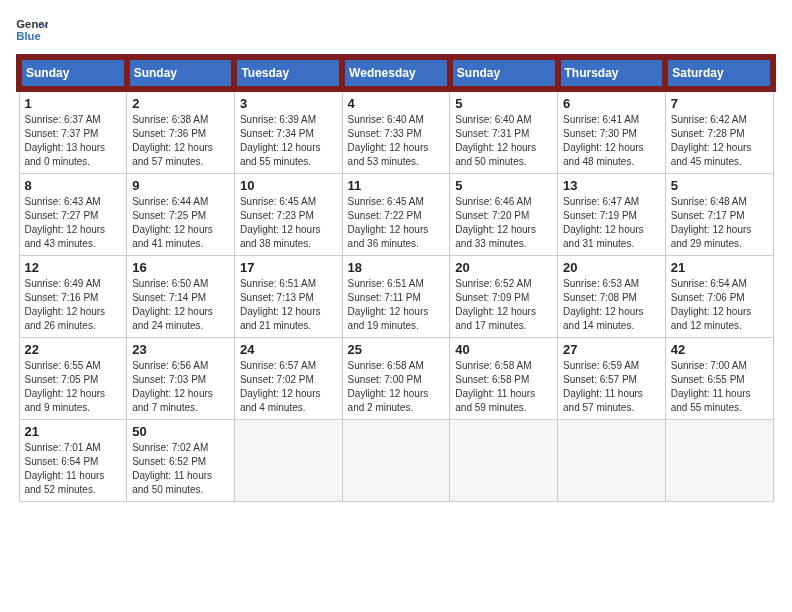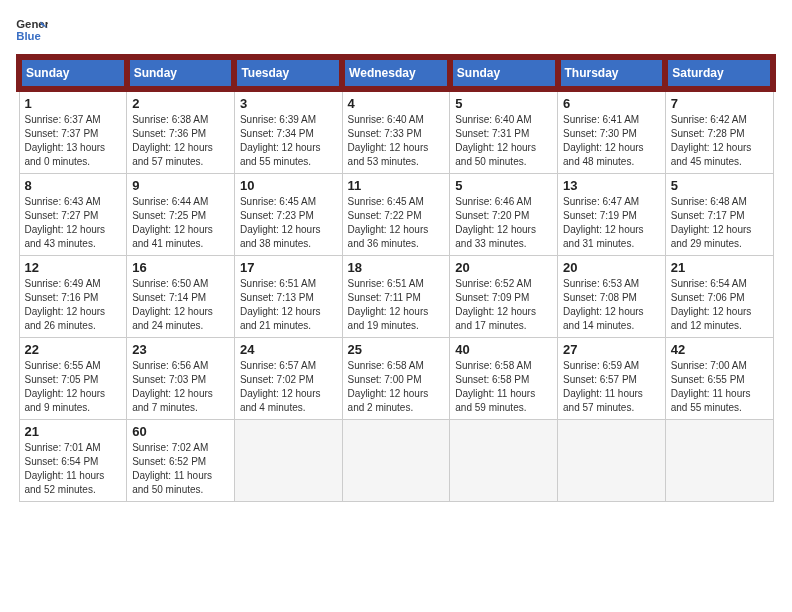--- a/index.html
+++ b/index.html
@@ -225,21 +225,21 @@
           <span class="day-num">42</span>
           <div class="cell-text">Sunrise: 7:00 AM<br>Sunset: 6:55 PM<br>Daylight: 11 hours<br>and 55 minutes.</div>
         </td>
       </tr>
       <tr>
         <td>
           <span class="day-num">21</span>
           <div class="cell-text">Sunrise: 7:01 AM<br>Sunset: 6:54 PM<br>Daylight: 11 hours<br>and 52 minutes.</div>
         </td>
         <td>
-          <span class="day-num">60</span>
+          <span class="day-num">50</span>
           <div class="cell-text">Sunrise: 7:02 AM<br>Sunset: 6:52 PM<br>Daylight: 11 hours<br>and 50 minutes.</div>
         </td>
         <td class="empty"></td>
         <td class="empty"></td>
         <td class="empty"></td>
         <td class="empty"></td>
         <td class="empty"></td>
       </tr>
     </tbody>
 </table>

